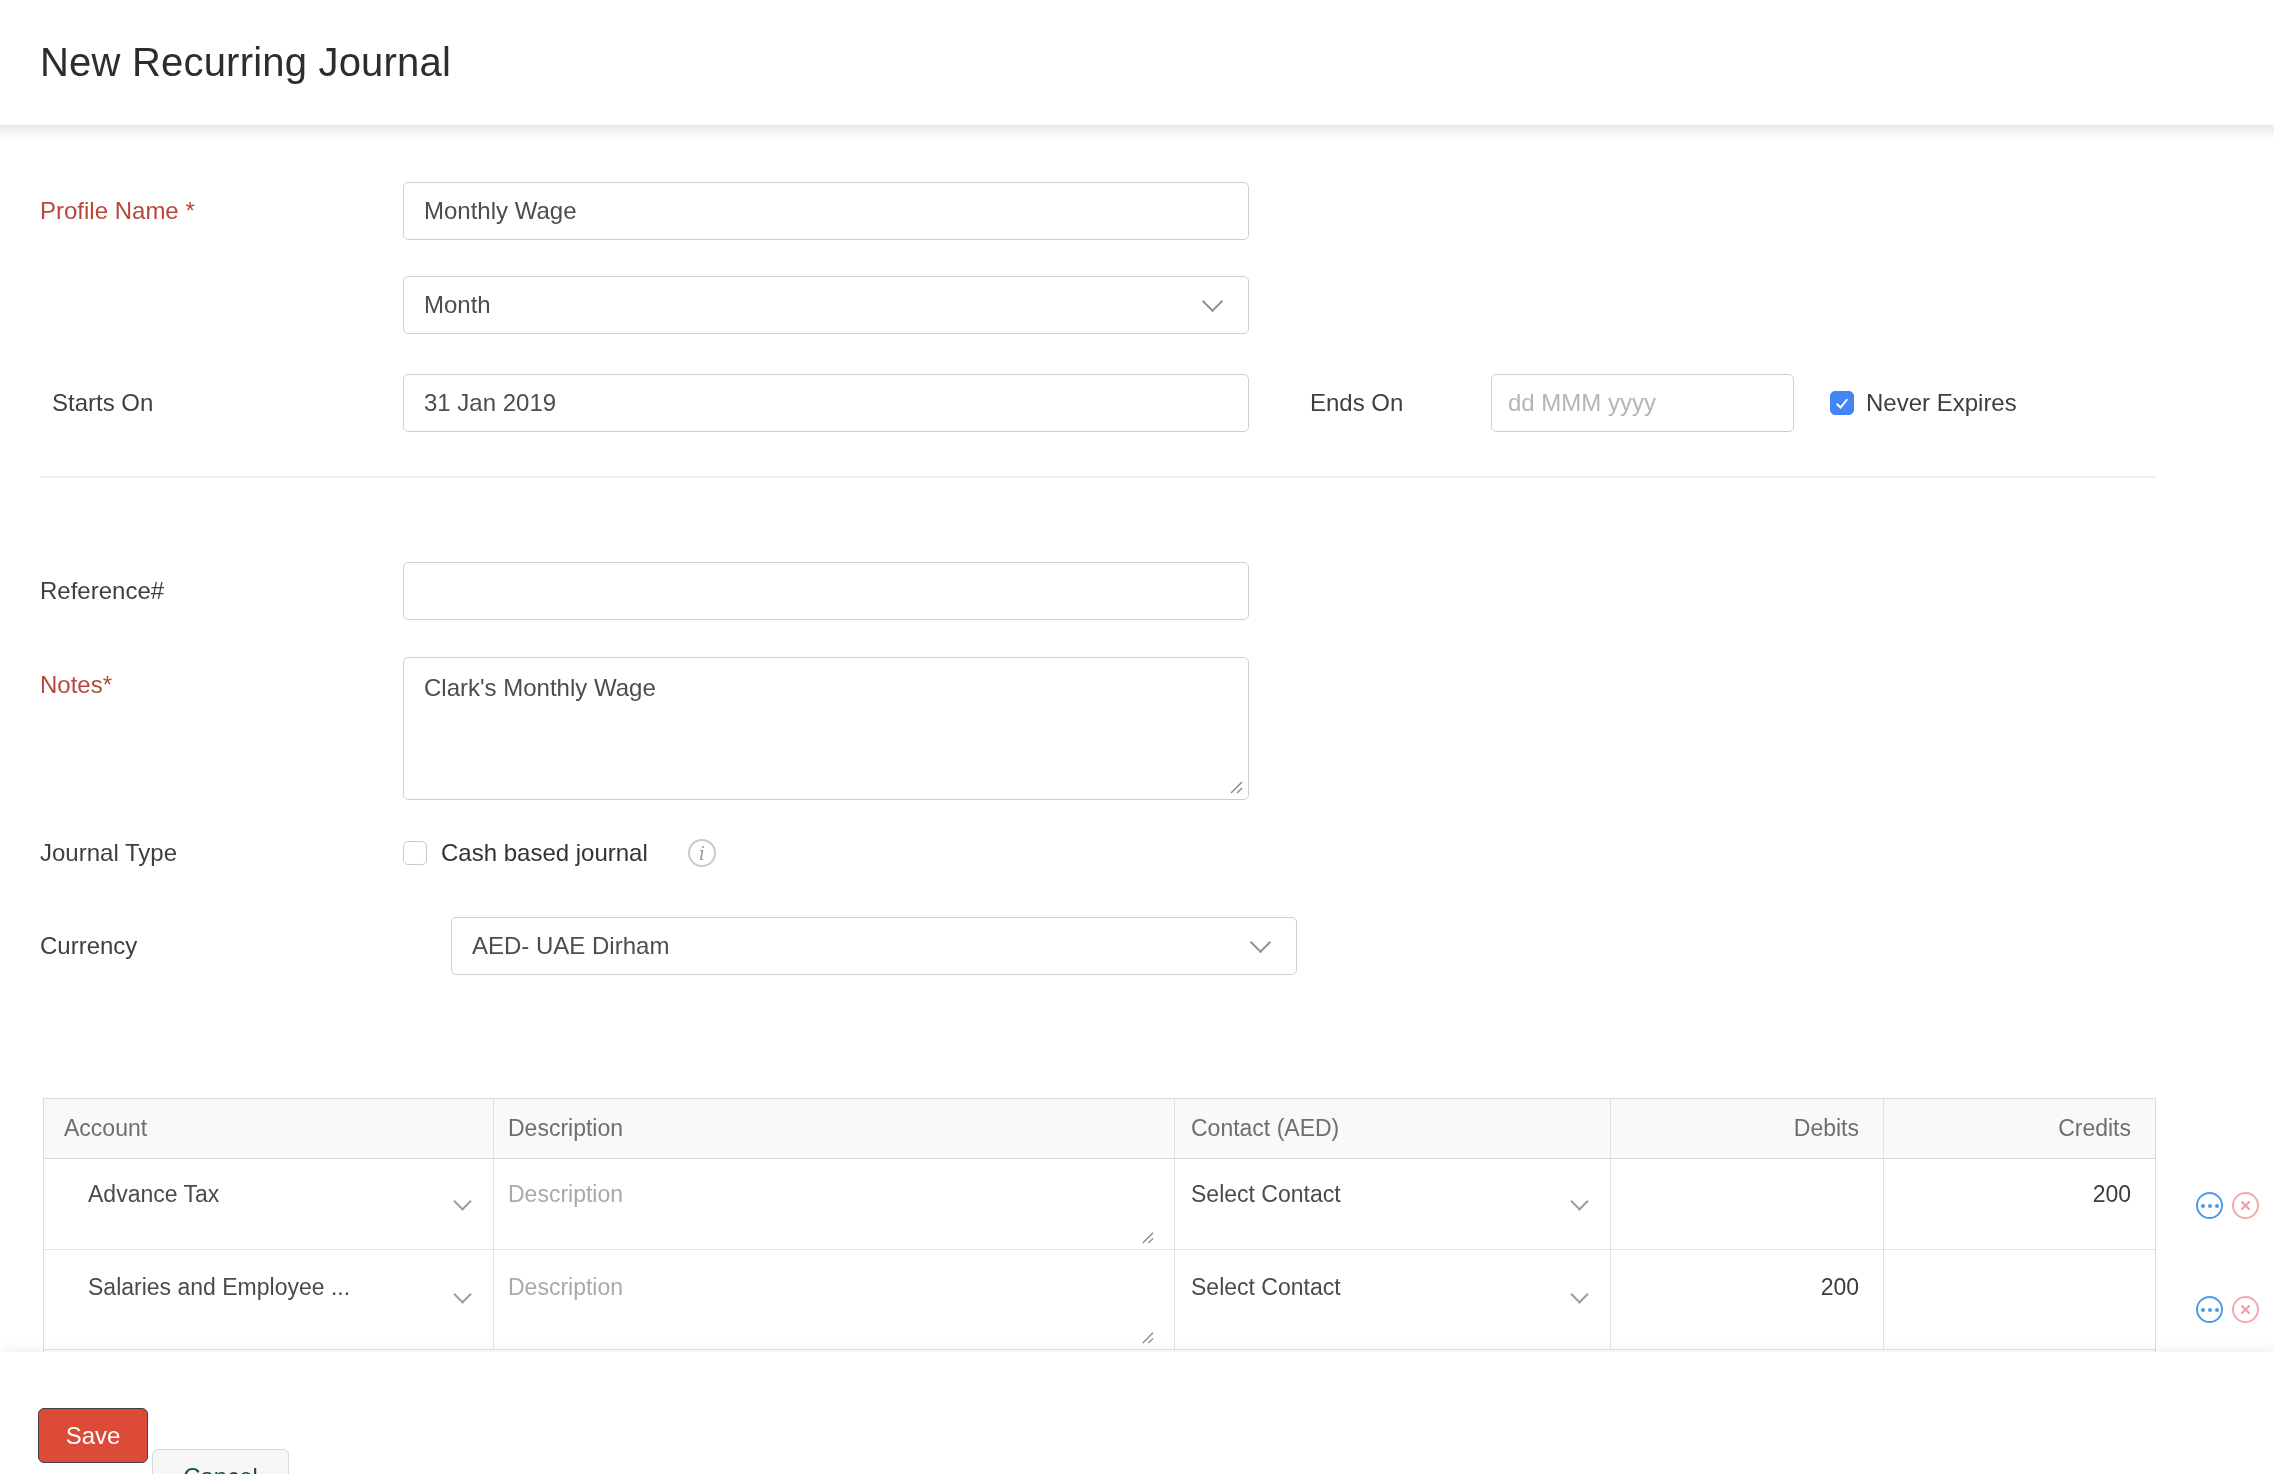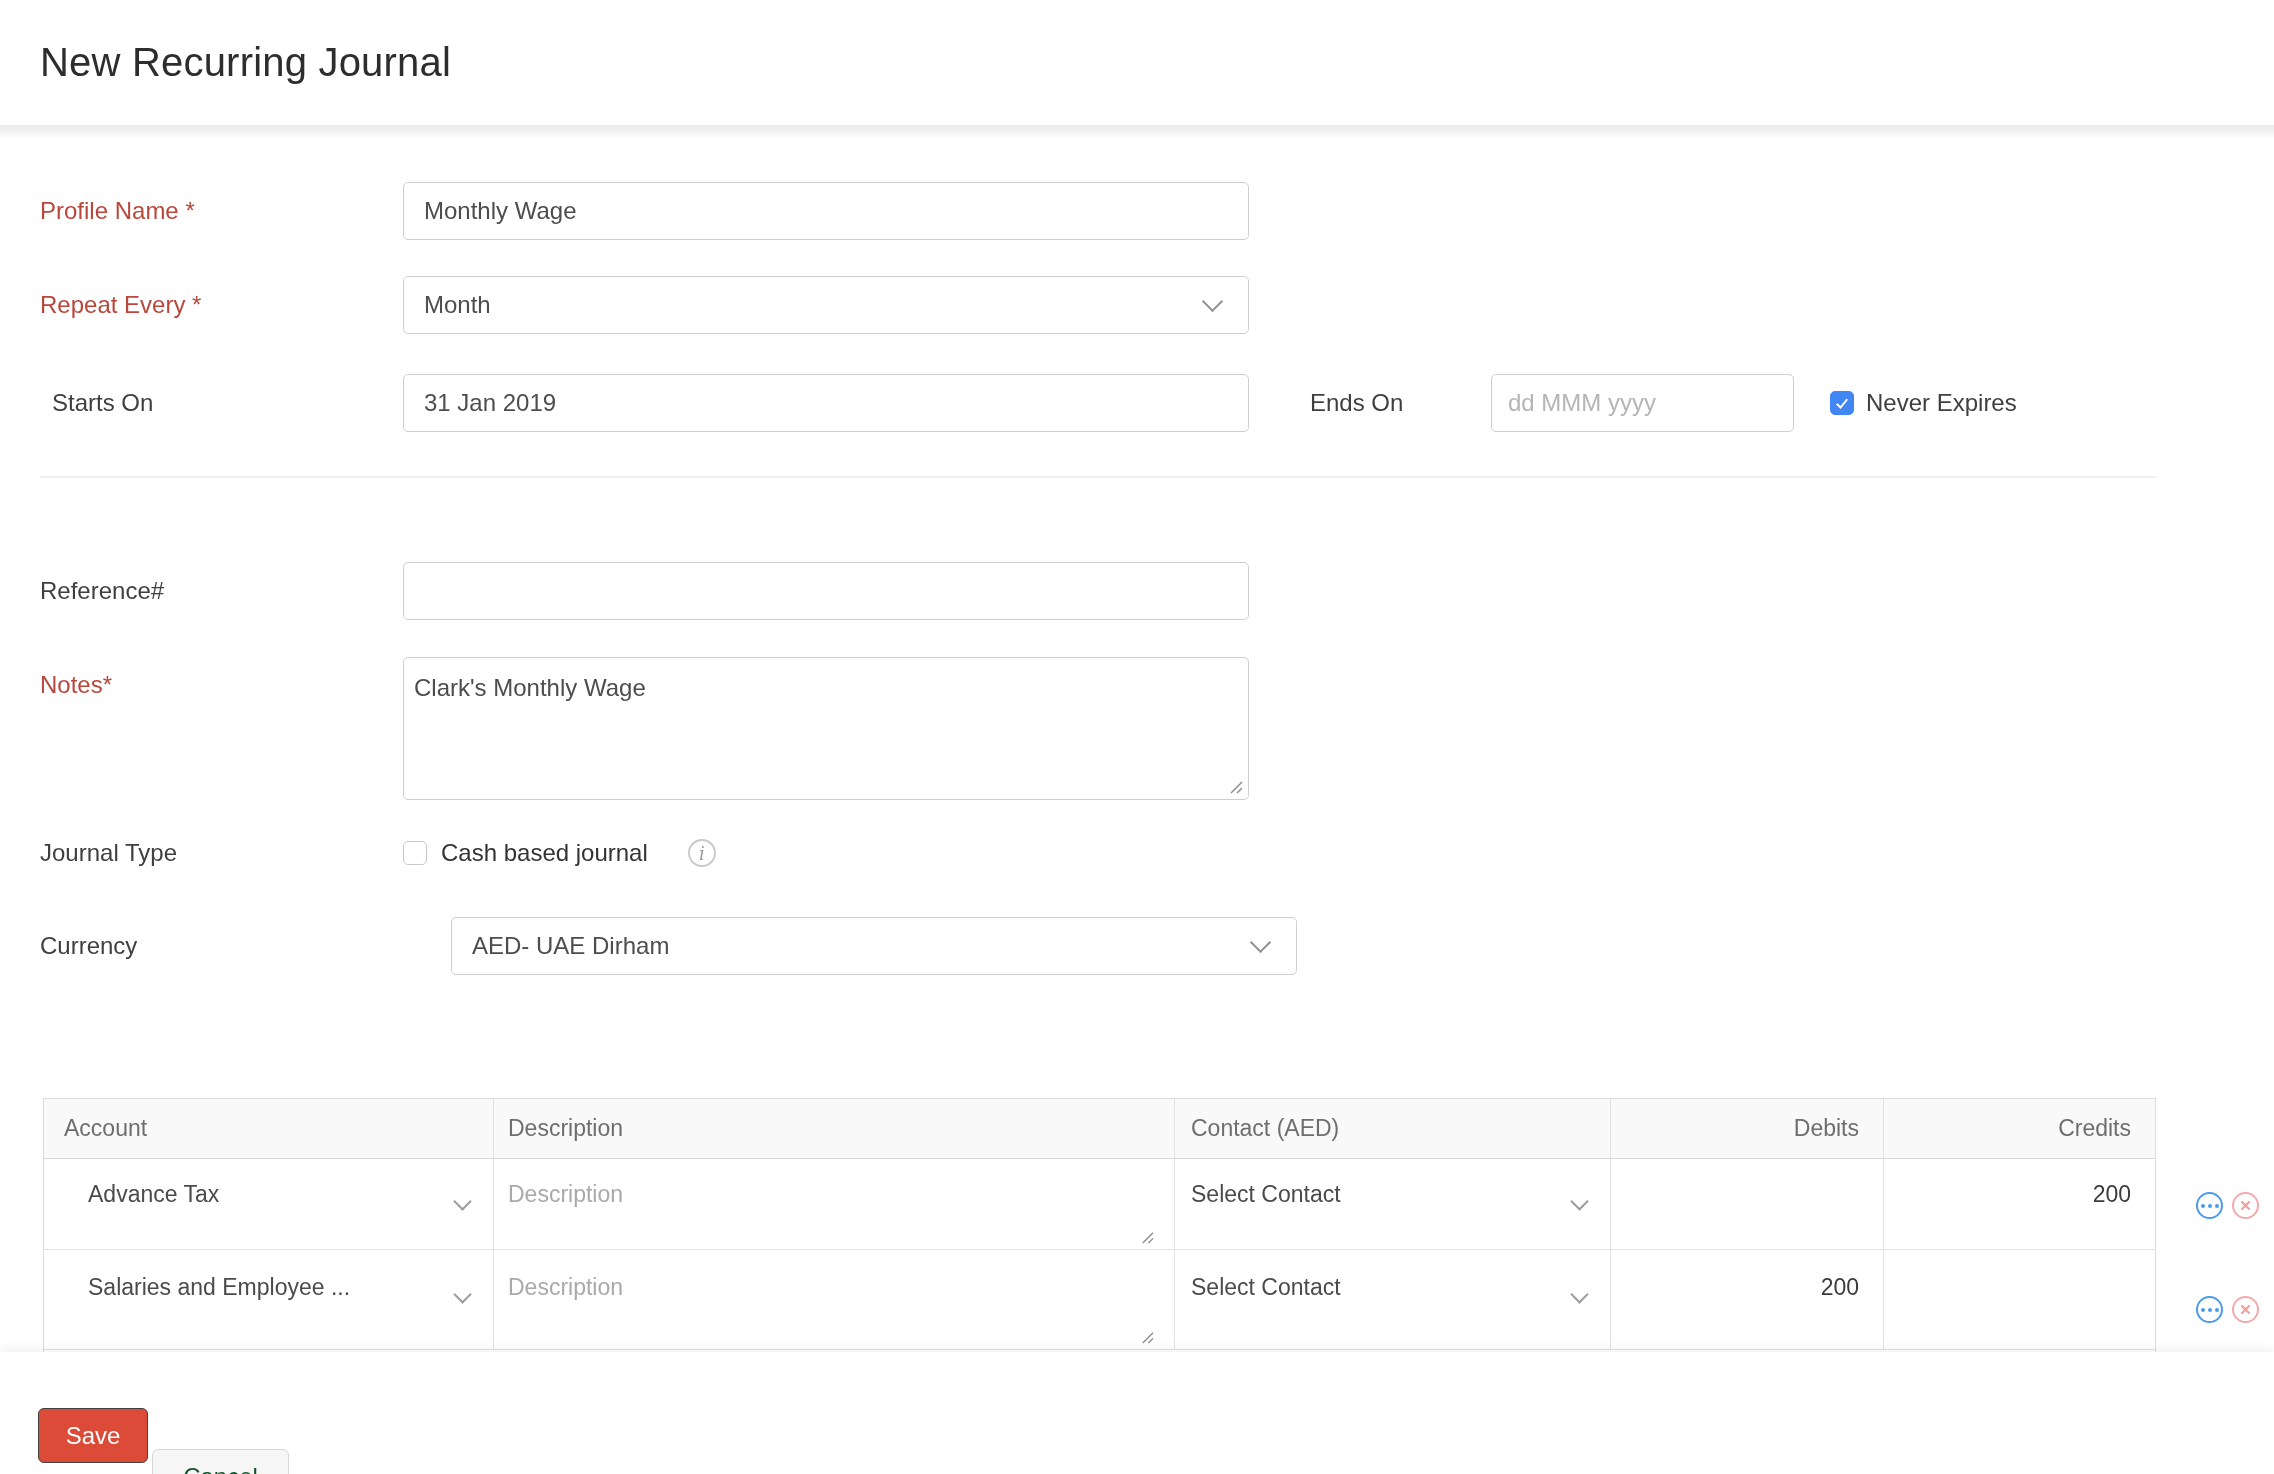--- a/index.html
+++ b/index.html
@@ -27,21 +27,21 @@
   .chev{width:13px;height:13px;border-right:2px solid #8f8f8f;border-bottom:2px solid #8f8f8f;
     transform:rotate(45deg);position:absolute;right:28px;top:50%;margin-top:-11px;}
   .chev.small{width:11px;height:11px;border-color:#9d9d9d;}
   .divider{background:#efefef;}
   
   .cb{box-sizing:border-box;width:24px;height:24px;border-radius:5px;}
   .cb.unchecked{background:#fff;border:1px solid #c9c9c9;}
   .cb.checked{background:#4285f4;border:1px solid #4285f4;display:flex;align-items:center;justify-content:center;}
   
   .notes-area{box-sizing:border-box;border:1px solid #cfcfcf;border-radius:5px;background:#fff;
-    font-size:24px;color:#4d4d4d;padding:16px 10px;position:relative;}
+    font-size:24px;color:#4d4d4d;padding:16px 20px;position:relative;}
   .resize-handle{position:absolute;}
   
   .info-circle{box-sizing:border-box;width:28px;height:28px;border:2px solid #cacaca;border-radius:50%;
     display:flex;align-items:center;justify-content:center;
     font-family:"DejaVu Serif", serif;font-style:italic;font-size:18px;color:#999;}
   
   .grid-table{box-sizing:border-box;border:1px solid #dcdcdc;border-bottom:none;background:#fff;}
   .g-row{display:flex;box-sizing:border-box;}
   .g-head{background:#f9f9f9;height:60px;border-bottom:1px solid #d8d8d8;}
   .g-cell{box-sizing:border-box;border-right:1px solid #e2e2e2;position:relative;font-size:23px;}
@@ -71,21 +71,20 @@
 
 <div id="screen">
 
   <div class="abs page-header"></div>
   <div class="abs page-title">New Recurring Journal</div>
   <div class="abs header-shadow"></div>
 
   <div class="abs f-label red" style="left:40px;top:182px;width:330px;height:58px;">Profile Name *</div>
   <input class="abs tbox" style="left: 403px; top: 182px; width: 846px; height: 58px;" value="Monthly Wage">
 
-  <div class="abs f-label red" style="left:40px;top:276px;width:330px;height:58px;">Repeat Every *</div>
   <div class="abs selbox" style="left:403px;top:276px;width:846px;height:58px;">
     <span>Month</span>
     <span class="chev"></span>
   </div>
 
   <div class="abs f-label" style="left:52px;top:374px;width:330px;height:58px;">Starts On</div>
   <input class="abs tbox" style="left: 403px; top: 374px; width: 846px; height: 58px;" value="31 Jan 2019">
 
   <div class="abs f-label" style="left:1310px;top:374px;width:160px;height:58px;">Ends On</div>
   <input class="abs tbox" style="left: 1491px; top: 374px; width: 303px; height: 58px; padding: 0px 16px;" placeholder="dd MMM yyyy">

